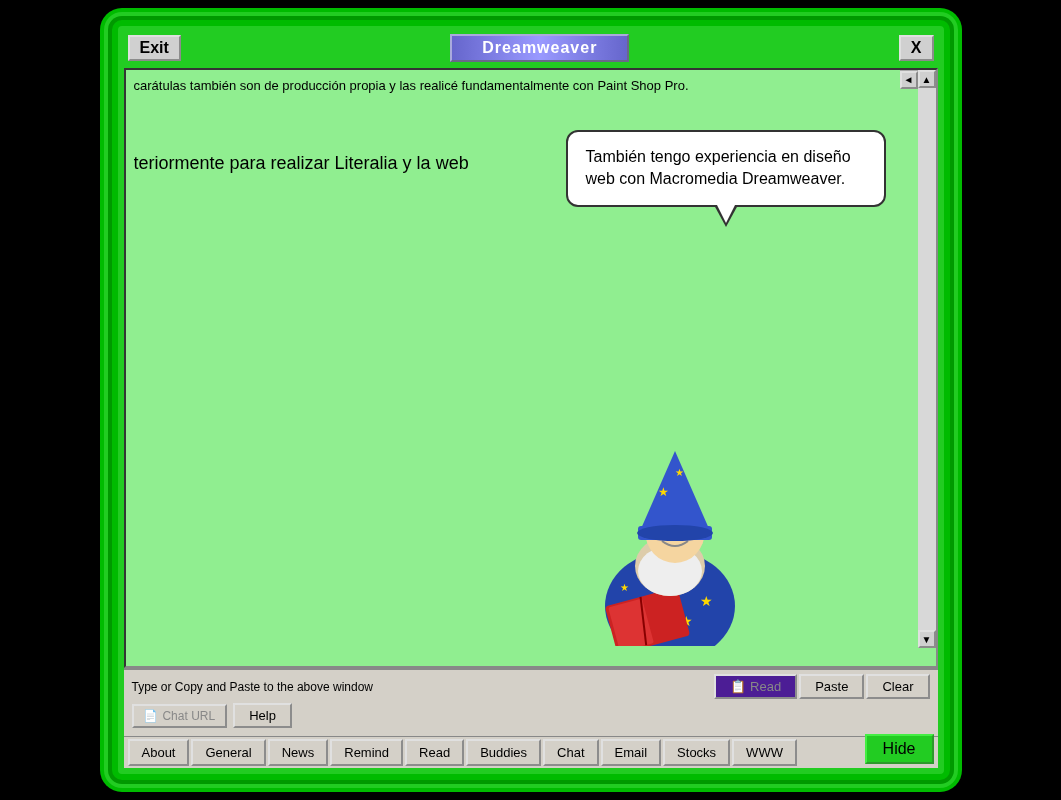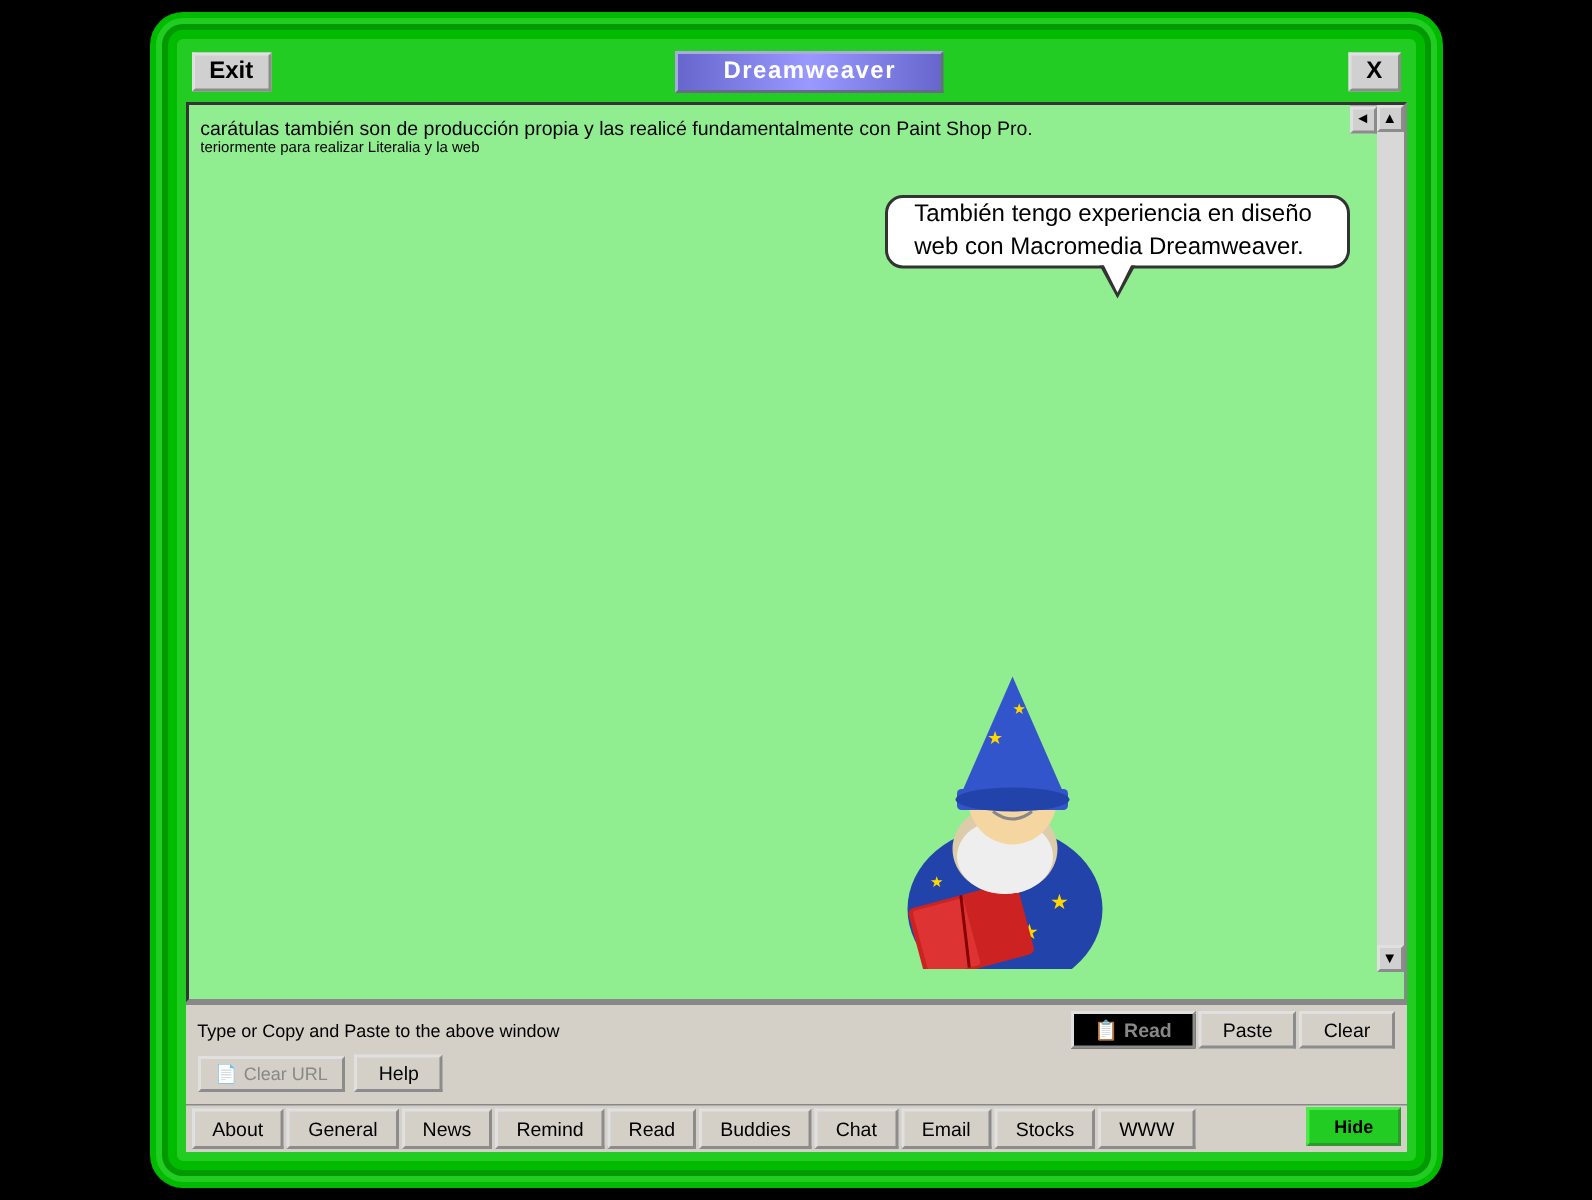--- a/index.html
+++ b/index.html
@@ -77,24 +77,25 @@
       overflow: hidden;
       position: relative;
     }
     .text-content-line1 {
       font-size: 13px;
       color: #000;
       white-space: nowrap;
       overflow: hidden;
     }
     .text-content-line2 {
-      font-size: 10px;
+      font-size: 18px;
       color: #000;
       white-space: nowrap;
       overflow: hidden;
+      margin-top: 60px;
     }
     
     .vscroll {
       position: absolute;
       right: 0;
       top: 0;
       width: 18px;
       height: calc(100% - 18px);
       background: #c0c0c0;
       display: flex;
@@ -150,25 +151,25 @@
       top: 1px;
       width: 80px;
       height: 14px;
       background: #b0b0b0;
       border: 2px outset #c8c8c8;
     }
     
     .speech-bubble {
       position: absolute;
       top: 60px;
-      left: 464px;
+      left: 440px;
       background: white;
       border: 2px solid #333;
       border-radius: 12px;
-      padding: 0 18px;
+      padding: 14px 18px;
       max-width: 320px;
       font-size: 16px;
       line-height: 1.4;
       z-index: 10;
     }
     .speech-bubble::after {
       content: '';
       position: absolute;
       bottom: -22px;
       left: 50%;
@@ -221,28 +222,27 @@
     .btn {
       background: #d4d0c8;
       border: 2px outset #e0e0e0;
       padding: 3px 14px;
       font-size: 13px;
       cursor: pointer;
       font-family: Arial, sans-serif;
       white-space: nowrap;
     }
     .btn-disabled {
-      background: #000000;
+      background: #4c1d95;
       border: 2px outset #e0e0e0;
       padding: 3px 14px;
       font-size: 13px;
       color: #888;
       font-family: Arial, sans-serif;
       white-space: nowrap;
-      font-weight: bold;
     }
     .controls-row2 {
       display: flex;
       align-items: center;
       margin-bottom: 4px;
       gap: 6px;
     }
     .url-input {
       flex: 1;
       background: #4488ff;
@@ -283,22 +283,22 @@
       font-family: Arial, sans-serif;
       white-space: nowrap;
     }
     
     .hide-btn {
       position: absolute;
       bottom: 4px;
       right: 4px;
       background: #22cc22;
       color: #000;
-      font-weight: bold;
-      font-size: 12px;
+      font-weight: normal;
+      font-size: 16px;
       padding: 4px 16px;
       border: 2px outset #44ee44;
       cursor: pointer;
     }
     .nav-area {
       position: relative;
     }
   </style>
 </head>
 <body>
@@ -389,21 +389,21 @@
       <button class="btn-disabled">
         <span>📋</span>
         <span>Read</span>
       </button>
       <button class="btn">Paste</button>
       <button class="btn">Clear</button>
     </div>
     <div class="controls-row2">
       <button class="read-url-btn">
         <span>📄</span>
-        <span>Clear URL</span>
+        <span>Chat URL</span>
       </button>
       <button class="btn">Help</button>
     </div>
   </div>
 
   <div class="nav-area">
     <div class="nav-bar">
       <button class="nav-tab">About</button>
       <button class="nav-tab">General</button>
       <button class="nav-tab">News</button>

